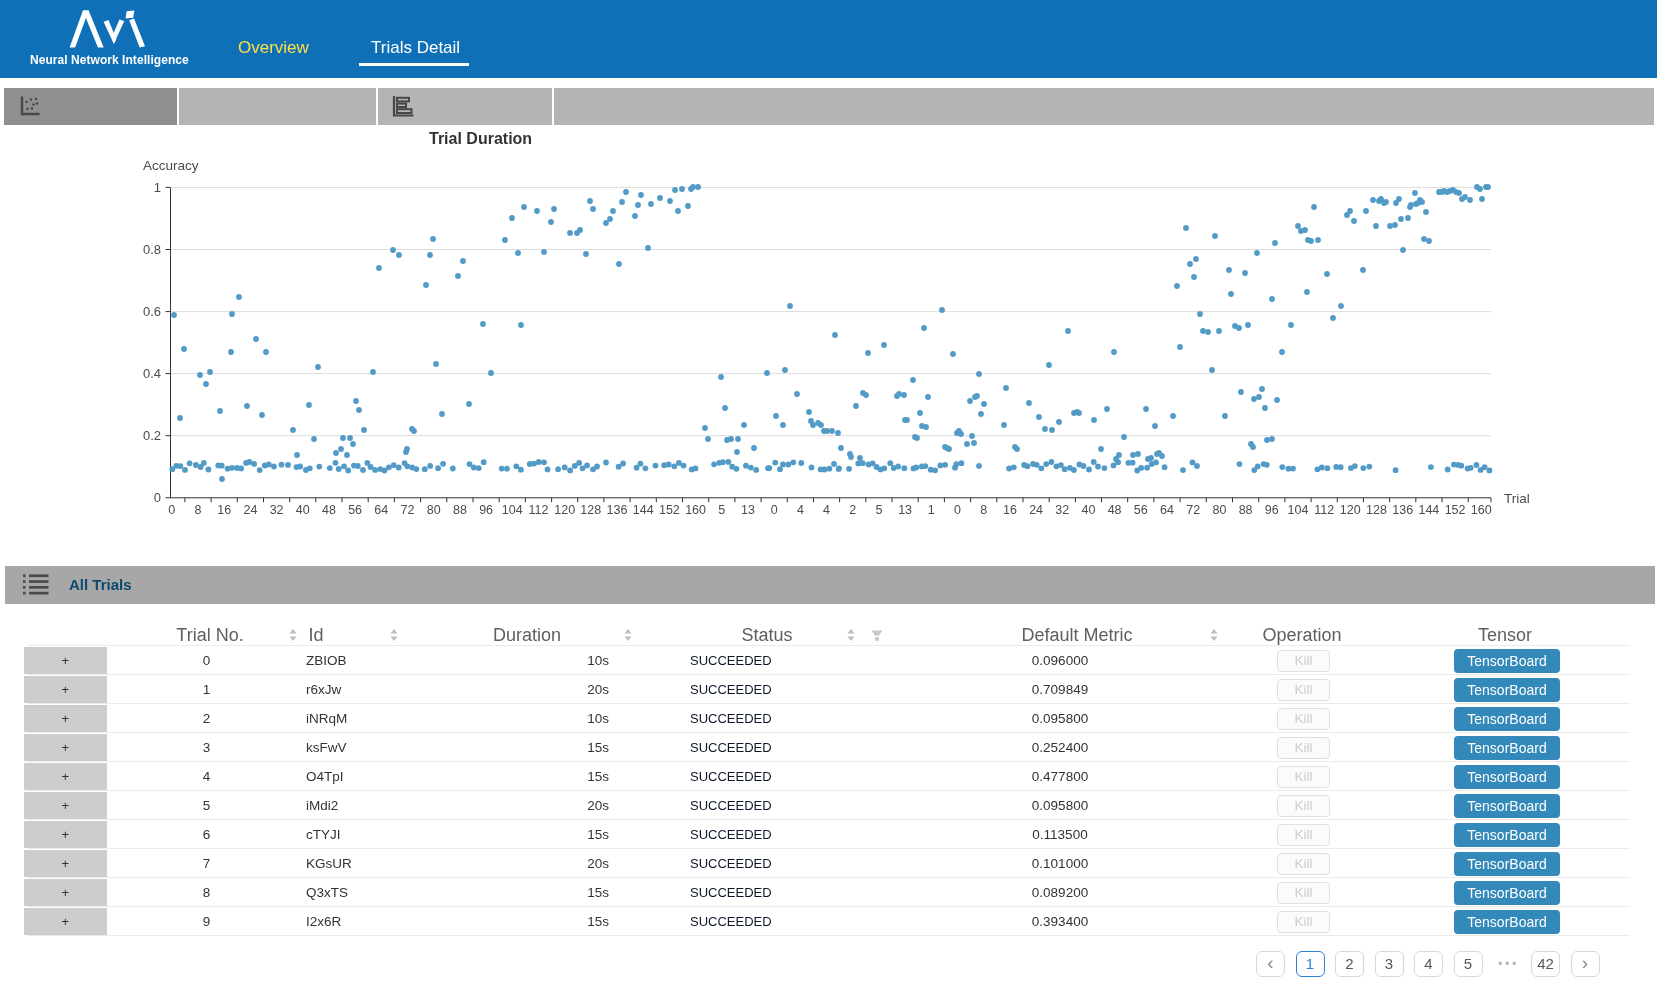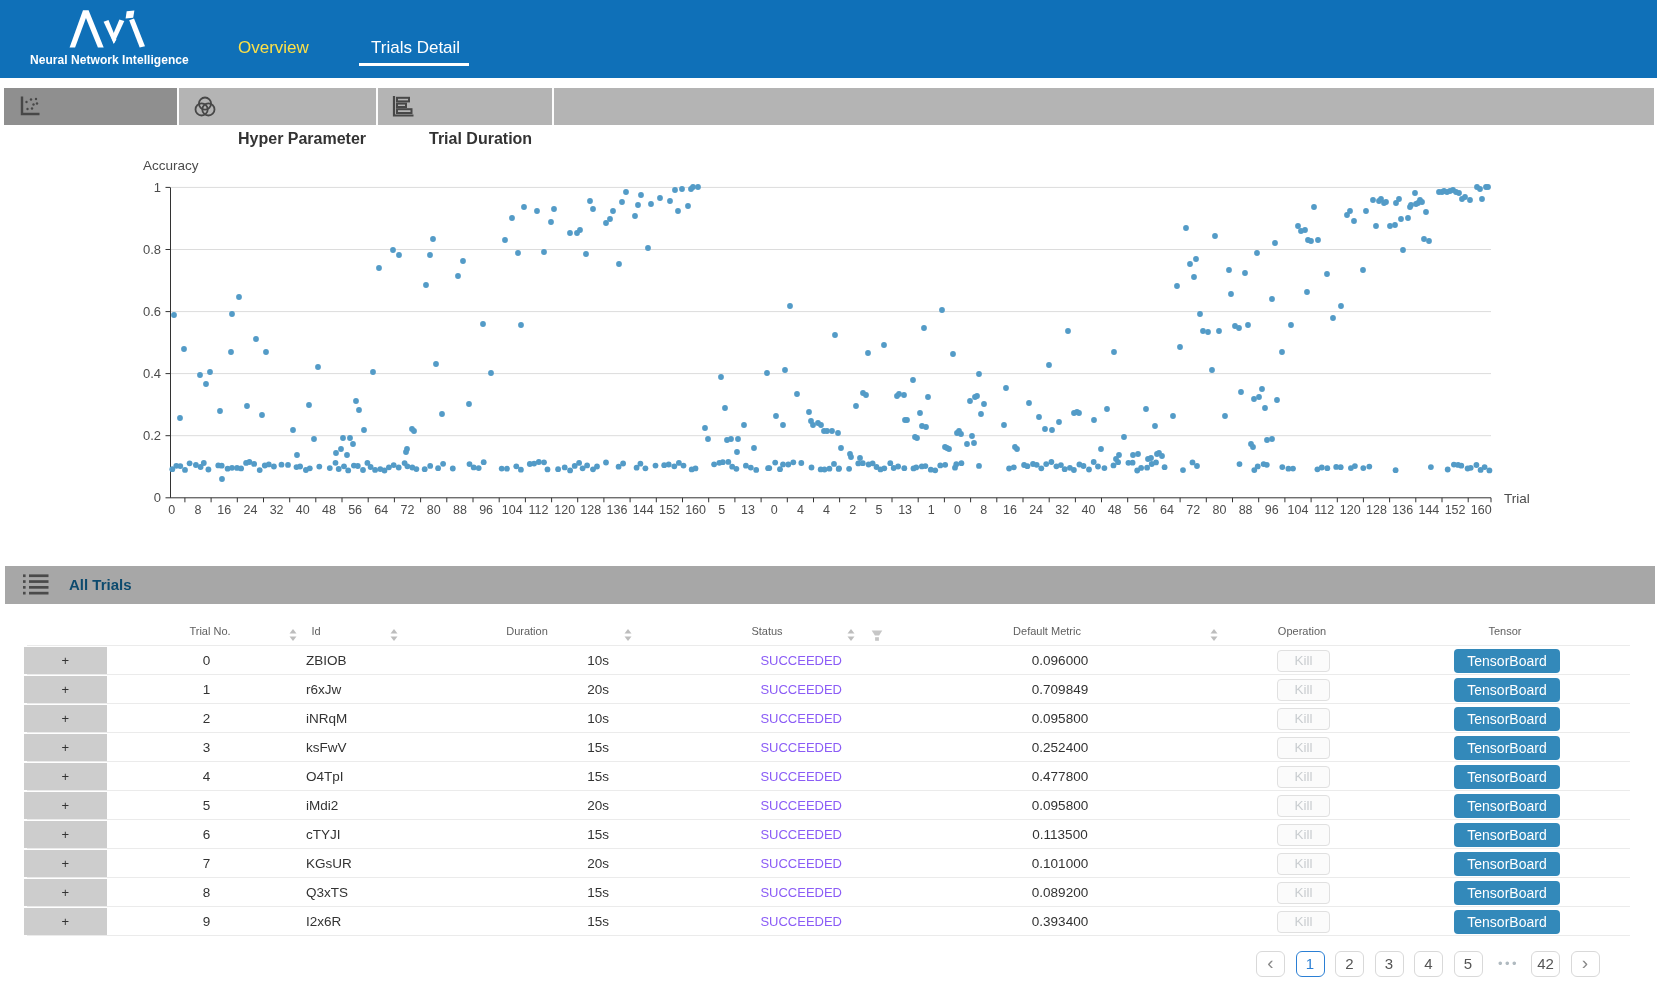--- a/index.html
+++ b/index.html
@@ -21,30 +21,30 @@
 #tab1 .tl { color:#fff; font-weight:bold; }
 #tab2 { left:175px; width:197px; }
 #tab3 { left:374px; width:174px; }
 
 
 #atbar { position:absolute; left:5px; top:566px; width:1650px; height:38px; background:#a7a7a7; }
 #atbar .txt { position:absolute; left:64px; top:10px; font-size:15px; font-weight:bold; color:#0c4a6e; }
 #atbar .ic { position:absolute; left:18px; top:7px; }
 
 
-.hlab { position:absolute; top:625px; font-size:11px; color:#5f5f5f; transform:translateX(-50%); white-space:nowrap; }
+.hlab { position:absolute; top:625px; font-size:18px; color:#5f5f5f; transform:translateX(-50%); white-space:nowrap; }
 .hico { position:absolute; top:625px; transform:translateX(-50%); }
 .trow { position:absolute; left:27px; width:1603px; height:29px; border-top:1px solid #ebebeb; }
 #tbot { position:absolute; left:27px; top:935px; width:1603px; border-top:1px solid #ebebeb; }
 .expcell { position:absolute; left:-3px; top:1px; width:82.5px; height:27px; background:#cdcdcd; text-align:center; color:#333; font-size:13px; line-height:27px; }
 .c { position:absolute; top:0; height:29px; line-height:29px; font-size:13.5px; color:#333; white-space:nowrap; }
 .tno { left:152px; width:55px; text-align:center; }
 .tid { left:279px; }
 .tdur { left:500px; width:82px; text-align:right; }
-.tstat { left:663px; width:152px; text-align:right; color:#8b5cf6; font-size:13px; }
+.tstat { left:663px; width:152px; text-align:left; color:#0f172a; font-size:13px; }
 .tmet { left:958px; width:150px; text-align:center; }
 .killb { position:absolute; left:1250px; top:4px; width:53px; height:22px; border:1px solid #e0e0e0; border-radius:4px; background:#fbfbfb; color:#c9cdd0; font-size:13.5px; text-align:center; line-height:20px; }
 .tbb { position:absolute; left:1427px; top:3px; width:106px; height:24px; border-radius:4px; background:#3389ba; color:#fff; font-size:14px; text-align:center; line-height:24px; }
 
 
 .pg { position:absolute; top:951px; width:29px; height:26px; border:1px solid #d9d9d9; border-radius:6px; background:#fff; font-size:15px; color:#555; text-align:center; line-height:24px; }
 .pg.active { border-color:#2b7fd4; color:#2b7fd4; }
 .pg.nav { color:#888; font-size:19px; line-height:22px; font-family:"Liberation Sans",sans-serif; }
 .pg.dots { border:none; color:#b0bac0; font-size:13px; letter-spacing:2.5px; line-height:26px; width:34px; }
 </style>
@@ -75,28 +75,20 @@
             <circle cx="7.5" cy="7" r="1.2"></circle>
             <circle cx="12" cy="4.5" r="1.2"></circle>
             <circle cx="17" cy="4" r="1.2"></circle>
             <circle cx="14.5" cy="9.5" r="1.2"></circle>
             <circle cx="8.5" cy="14" r="1.2"></circle>
             <circle cx="13" cy="13.5" r="1.2"></circle>
             <circle cx="18" cy="8.5" r="1.2"></circle>
           </g>
         </svg></span>
       <span class="tl" style="left:50px;">Trial Accuracy</span>
-    </div>
-<div class="tab" id="tab2">
-      <span class="ic" style="left:14px;"><svg width="24" height="24" viewBox="0 0 24 24" fill="none" stroke="#474747" stroke-width="1.8">
-          <circle cx="12" cy="8.6" r="6.1"></circle>
-          <circle cx="8.6" cy="14.4" r="6.1"></circle>
-          <circle cx="15.4" cy="14.4" r="6.1"></circle>
-        </svg></span>
-      <span class="tl" style="left:59px;">Hyper Parameter</span>
     </div>
 <div class="tab" id="tab3">
       <span class="ic" style="left:14px;"><svg width="23" height="22" viewBox="0 0 23 22" fill="none" stroke="#474747" stroke-width="2">
           <path d="M2,1 V20.5 H21.5" stroke-width="2.2"></path>
           <rect x="5" y="2.8" width="12" height="3.6"></rect>
           <rect x="5" y="8.6" width="9" height="3.4"></rect>
           <rect x="5" y="14.2" width="14.5" height="3.8"></rect>
         </svg></span>
       <span class="tl" style="left:51px;">Trial Duration</span>
     </div>
@@ -731,21 +723,21 @@
     </svg></div>
 <div class="hlab" style="left:767px;">Status</div>
 <div class="hico" style="left:851px;"><svg width="9" height="14" viewBox="0 0 9 14" style="vertical-align:middle">
       <path d="M4.5 1 L8 5.4 L1 5.4 Z" fill="#bdbdbd"></path>
       <path d="M4.5 13 L1 8.6 L8 8.6 Z" fill="#bdbdbd"></path>
     </svg></div>
 <div class="hico" style="left:877px;top:626px;"><svg width="13" height="13" viewBox="0 0 13 13" style="vertical-align:middle">
       <path d="M1.2,1.5 L11.8,1.5 L8.6,6.6 L4.4,6.6 Z" fill="#c6c6c6"></path>
       <rect x="4.6" y="8.2" width="3.8" height="3.6" fill="#c6c6c6"></rect>
     </svg></div>
-<div class="hlab" style="left:1047px;">Default Metric</div>
+<div class="hlab" style="left:1077px;">Default Metric</div>
 <div class="hico" style="left:1214px;"><svg width="9" height="14" viewBox="0 0 9 14" style="vertical-align:middle">
       <path d="M4.5 1 L8 5.4 L1 5.4 Z" fill="#bdbdbd"></path>
       <path d="M4.5 13 L1 8.6 L8 8.6 Z" fill="#bdbdbd"></path>
     </svg></div>
 <div class="hlab" style="left:1302px;">Operation</div>
 <div class="hlab" style="left:1505px;">Tensor</div>
 <div class="trow" style="top:645px;">
 <div class="expcell">+</div>
 <div class="c tno">0</div>
 <div class="c tid">ZBIOB</div>

